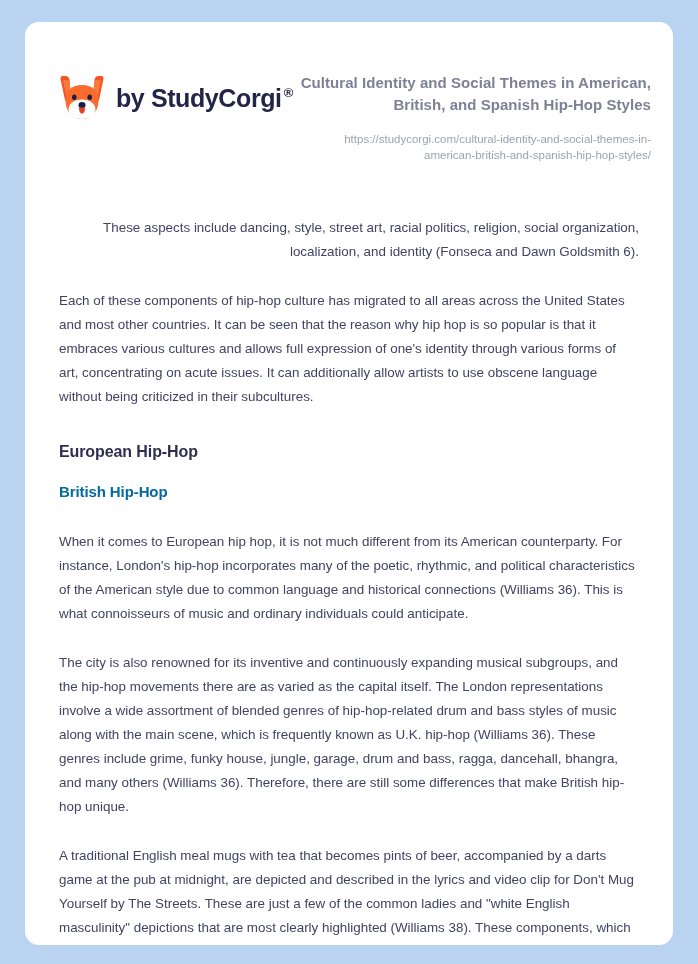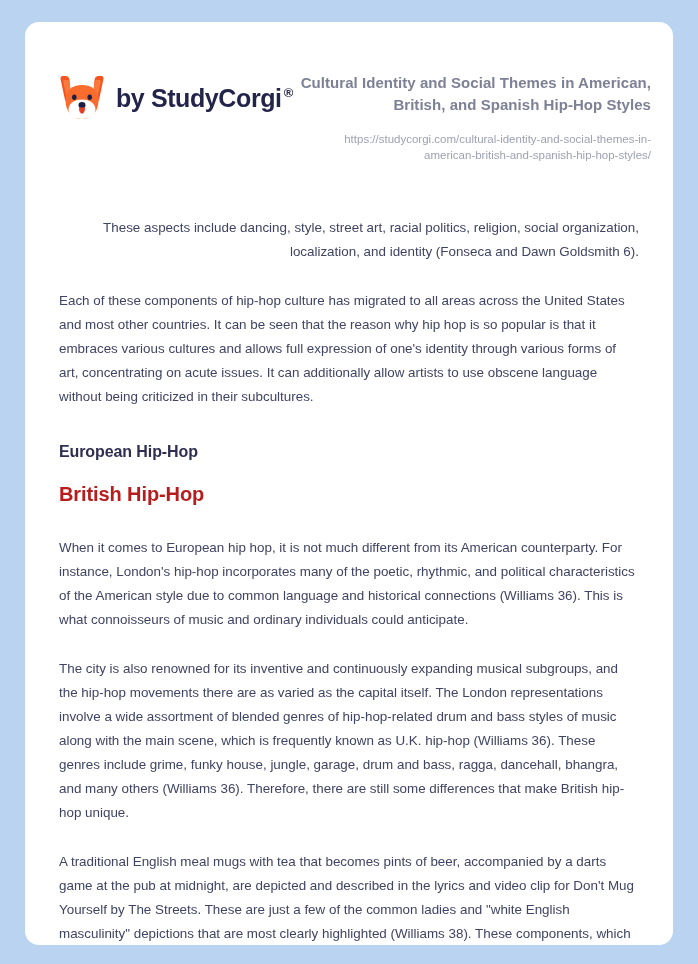--- a/index.html
+++ b/index.html
@@ -97,23 +97,23 @@
     height: 52px;
   }
   h2.sec-title {
     font-size: 16px;
     font-weight: bold;
     color: #2e2f50;
     margin: 34px 0 0 0;
     letter-spacing: -0.1px;
   }
   h3.sub-title {
-    font-size: 20px;
+    font-size: 15px;
     font-weight: bold;
-    color: #b91c1c;
+    color: #0369a1;
     margin: 22px 0 30px 0;
     letter-spacing: -0.1px;
   }
 </style>
 </head>
 <body>
 
 <div class="page-card">
 
   <div class="doc-header">

